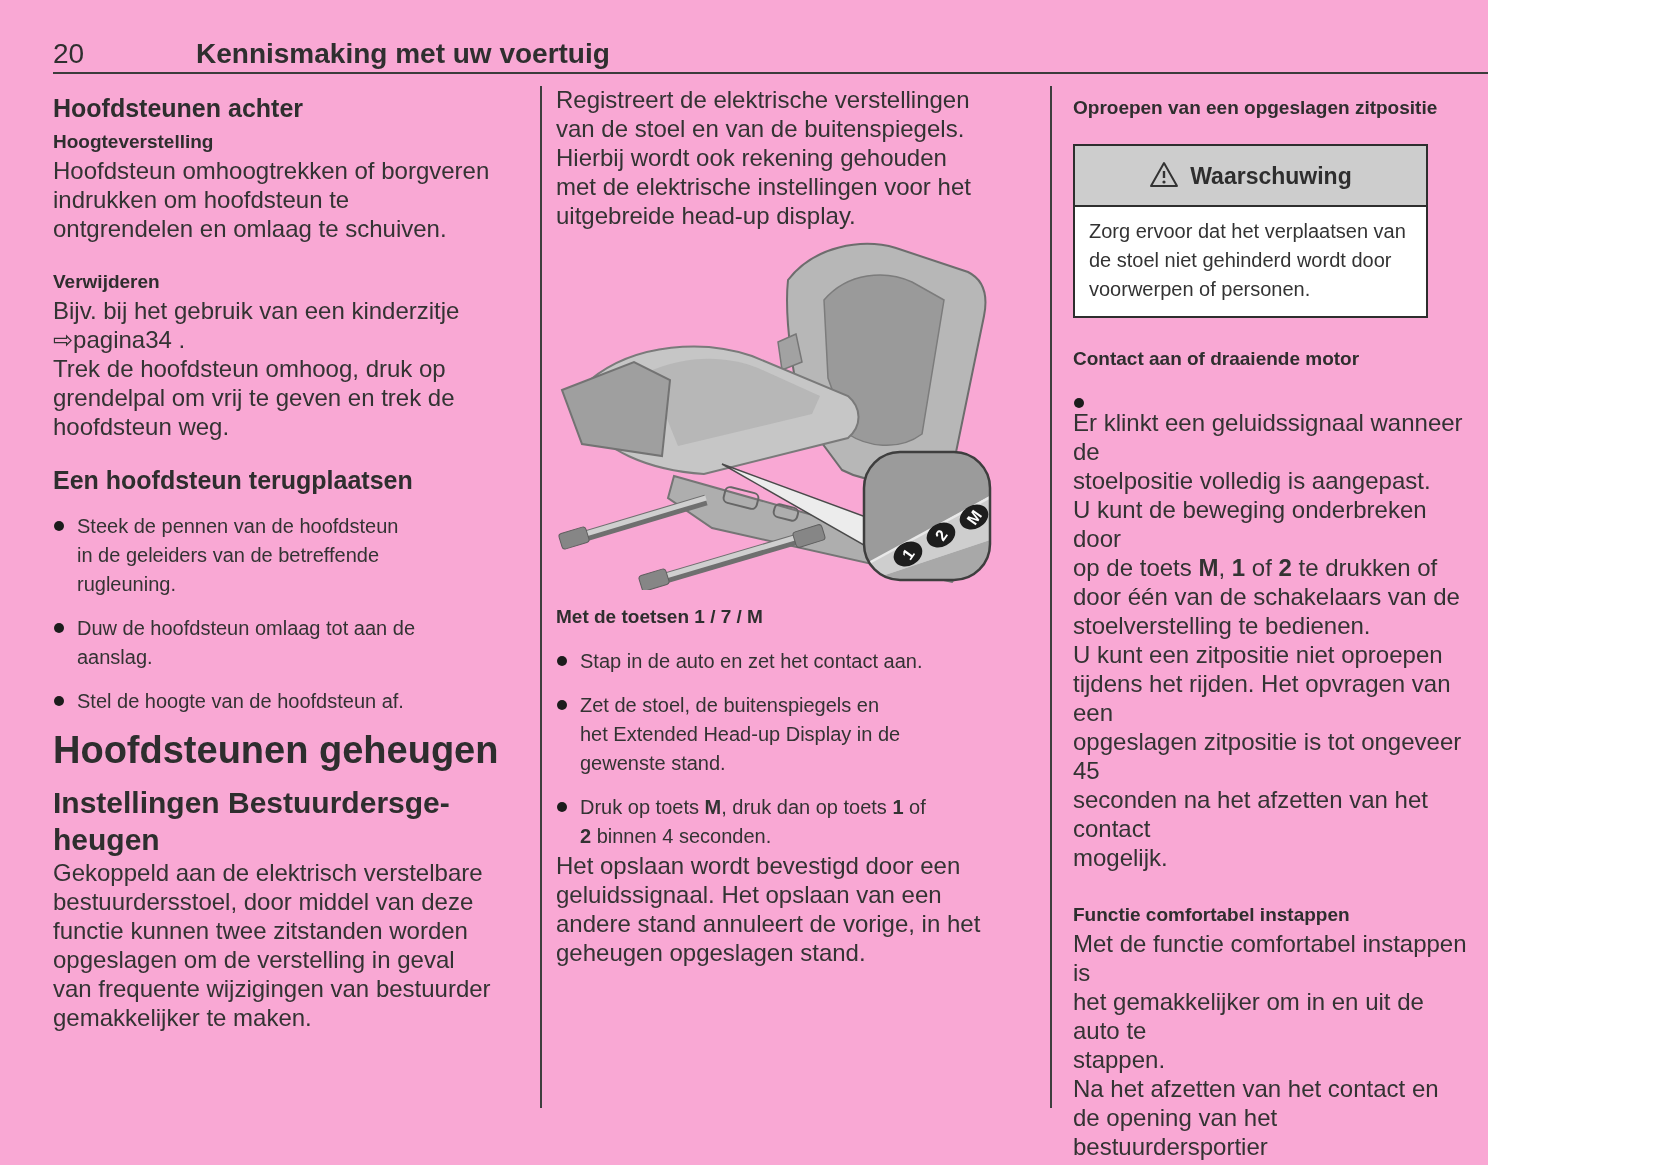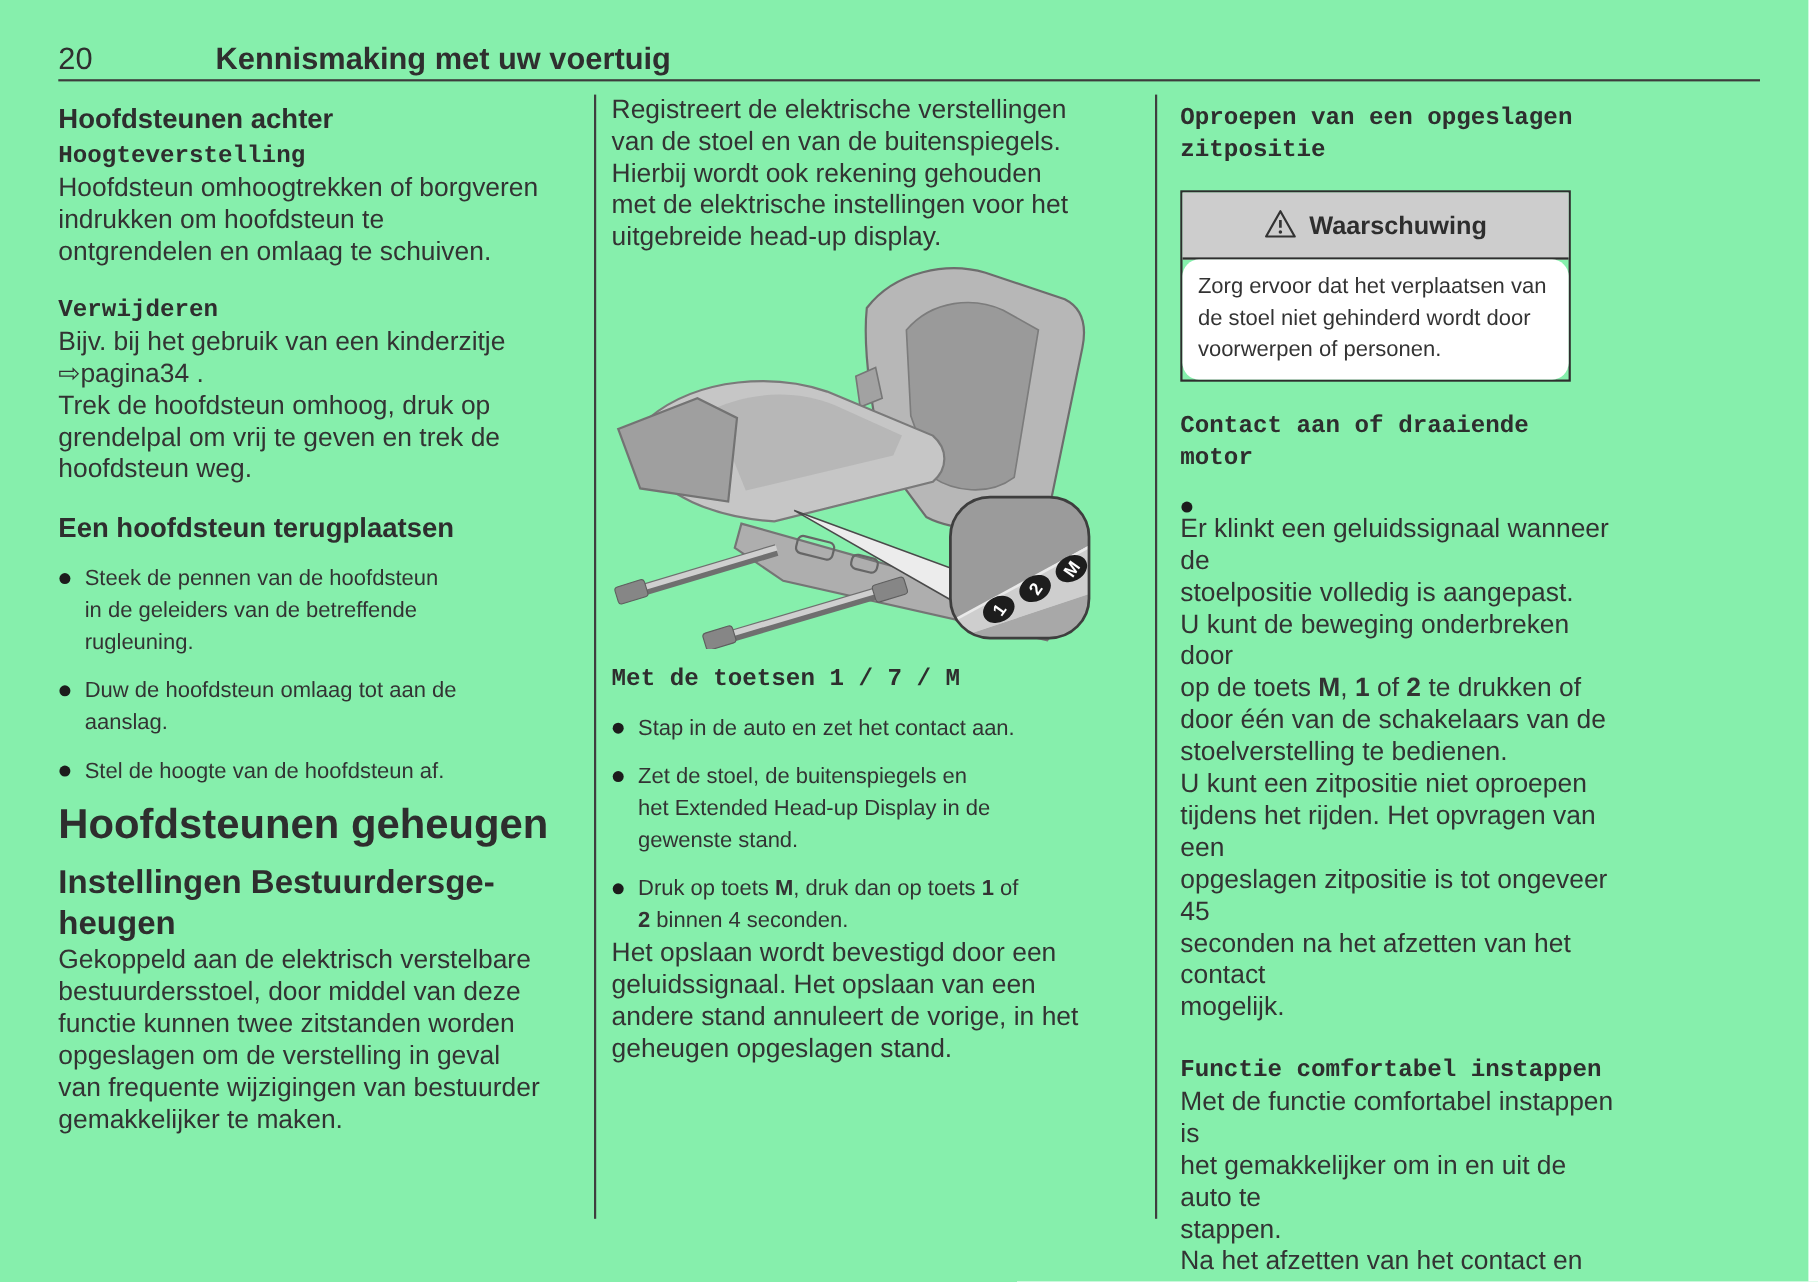--- a/index.html
+++ b/index.html
@@ -1,55 +1,55 @@
 <!DOCTYPE html>
 <html><head>
 <meta charset="utf-8">
 <style>
   html,body{margin:0;padding:0;background:#ffffff;}
   .page{
-    position:relative;width:1644px;height:1165px;background:#86efac;overflow:hidden;
+    position:relative;width:1488px;height:1165px;background:#f9a8d4;overflow:hidden;
     font-family:"Liberation Sans","DejaVu Sans",sans-serif;color:#333;
   }
   
   .pagenum{position:absolute;left:53px;top:38px;font-size:28px;color:#2f2f2f;}
   .chapter{position:absolute;left:196px;top:38px;font-size:28px;font-weight:bold;color:#2f2f2f;}
   .headrule{position:absolute;left:53px;top:72px;width:1547px;height:2px;background:#3c3c3c;}
   
   .divider{position:absolute;top:86px;width:2px;height:1022px;background:#3e3e3e;}
   .div1{left:540px;}
   .div2{left:1050px;}
   
   .col{position:absolute;top:85px;}
   .col1{left:53px;width:447px;}
   .col2{left:556px;width:440px;}
   .col3{left:1073px;width:396px;}
   
   p.body{font-size:24px;line-height:29px;margin:0;color:#333;}
   .h1{font-size:38px;line-height:44px;font-weight:bold;color:#2e2e2e;margin:0;}
   .h2{font-size:25px;line-height:31px;font-weight:bold;color:#2e2e2e;margin:0;}
-  .h3{font-size:22px;line-height:29px;font-weight:bold;color:#2e2e2e;margin:0;font-family:Liberation Mono, monospace;}
+  .h3{font-size:19px;line-height:29px;font-weight:bold;color:#2e2e2e;margin:0;}
   b{font-weight:bold;}
   
   .mt3{margin-top:3px;} .mt8{margin-top:8px;} .mt12{margin-top:12px;} .mt14{margin-top:14px;}
   .mt16{margin-top:16px;} .mt17{margin-top:17px;} .mt24{margin-top:24px;}
   .mt26{margin-top:26px;} .mt28{margin-top:28px;}
   
   .li{display:flex;margin-top:15px;}
   .li:first-child{margin-top:0;}
   .dot{flex:0 0 auto;width:10px;height:10px;border-radius:50%;background:#1c1c1c;margin:9px 13px 0 1px;}
   .li-text{font-size:20px;line-height:29px;color:#333;}
   
   figure{margin:8px 0 0 0;padding:0;}
   
   .warnbox{margin-top:22px;border:2px solid #2e2e2e;width:351px;}
   .warnhead{background:#cdcdcd;border-bottom:2px solid #2e2e2e;text-align:center;
             padding:15px 0 15px 0;font-size:23px;font-weight:bold;color:#2e2e2e;}
   .warnhead svg{vertical-align:-4px;margin-right:11px;}
-  .warnbody{padding:10px 14px 12px 14px;font-size:20px;line-height:29px;color:#333;background:#fff;border-radius:15px;}
+  .warnbody{padding:10px 14px 12px 14px;font-size:20px;line-height:29px;color:#333;background:#fff;}
 </style>
 </head>
 <body>
 
 <div class="page">
 
   <div class="pagenum">20</div>
   <div class="chapter">Kennismaking met uw voertuig</div>
   <div class="headrule"></div>
 

